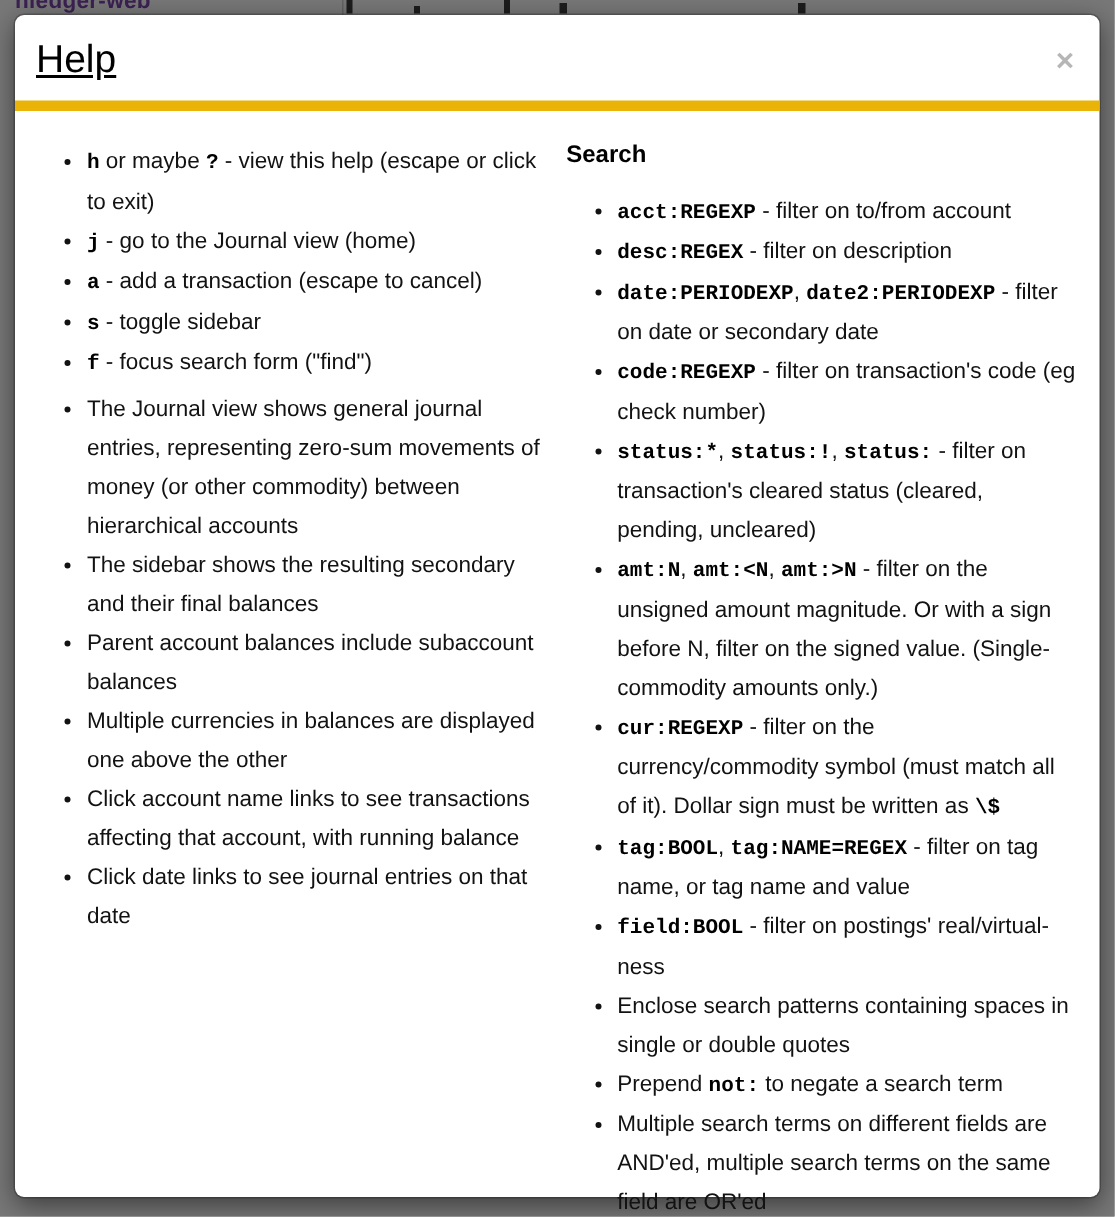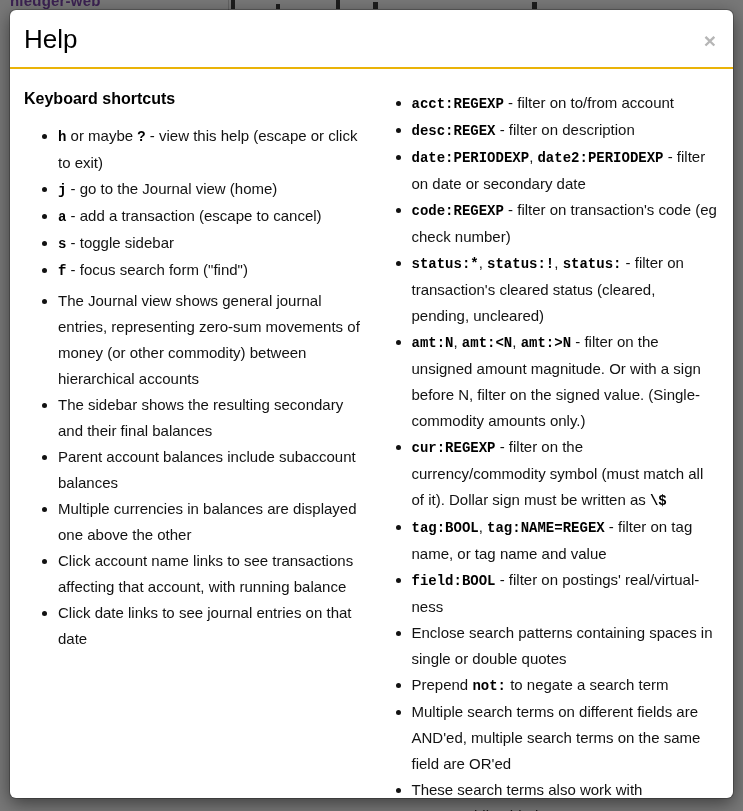--- a/index.html
+++ b/index.html
@@ -35,21 +35,22 @@
     width: 723px; height: 788px;
     background: #ffffff;
     border-radius: 6px;
     box-shadow: 0 5px 18px rgba(0,0,0,0.5), 0 0 0 1px rgba(0,0,0,0.22);
     z-index: 10;
     box-sizing: border-box;
   }
   .modal-header {
     position: relative;
     padding: 15px 20px 14px 14px;
-    border-bottom: 2px solid #eab308;
+    border-bottom: 7px solid #eab308;
+    text-decoration: underline;
   }
   .modal-title {
     margin: 0;
     font-size: 26px;
     font-weight: 400;
     line-height: 28px;
     color: #000000;
   }
   .close-btn {
     position: absolute; right: 12px; top: 20px;
@@ -106,38 +107,38 @@
   <div class="bg-frag f5"></div>
 </div>
 
 <div class="modal">
   <div class="modal-header">
     <h2 class="modal-title">Help</h2>
     <button class="close-btn">×</button>
   </div>
   <div class="modal-body">
       <div class="col">
-        <h4 class="section-heading">Keyboard shortcuts</h4>
         <ul>
           <li><code>h</code> or maybe <code>?</code> - view this help (escape or click to exit)</li>
           <li><code>j</code> - go to the Journal view (home)</li>
           <li><code>a</code> - add a transaction (escape to cancel)</li>
           <li><code>s</code> - toggle sidebar</li>
           <li><code>f</code> - focus search form ("find")</li>
         </ul>
         <ul>
           <li>The Journal view shows general journal entries, representing zero-sum movements of money (or other commodity) between hierarchical accounts</li>
           <li>The sidebar shows the resulting secondary and their final balances</li>
           <li>Parent account balances include subaccount balances</li>
           <li>Multiple currencies in balances are displayed one above the other</li>
           <li>Click account name links to see transactions affecting that account, with running balance</li>
           <li>Click date links to see journal entries on that date</li>
         </ul>
       </div>
       <div class="col">
+        <h4 class="section-heading">Search</h4>
         <ul>
           <li><code>acct:REGEXP</code> - filter on to/from account</li>
           <li><code>desc:REGEX</code> - filter on description</li>
           <li><code>date:PERIODEXP</code>, <code>date2:PERIODEXP</code> - filter on date or secondary date</li>
           <li><code>code:REGEXP</code> - filter on transaction's code (eg check number)</li>
           <li><code>status:*</code>, <code>status:!</code>, <code>status:</code> - filter on transaction's cleared status (cleared, pending, uncleared)</li>
           <li><code>amt:N</code>, <code>amt:&lt;N</code>, <code>amt:&gt;N</code> - filter on the unsigned amount magnitude. Or with a sign before N, filter on the signed value. (Single-commodity amounts only.)</li>
           <li><code>cur:REGEXP</code> - filter on the currency/commodity symbol (must match all of it). Dollar sign must be written as <code>\$</code></li>
           <li><code>tag:BOOL</code>, <code>tag:NAME=REGEX</code> - filter on tag name, or tag name and value</li>
           <li><code>field:BOOL</code> - filter on postings' real/virtual-ness</li>

